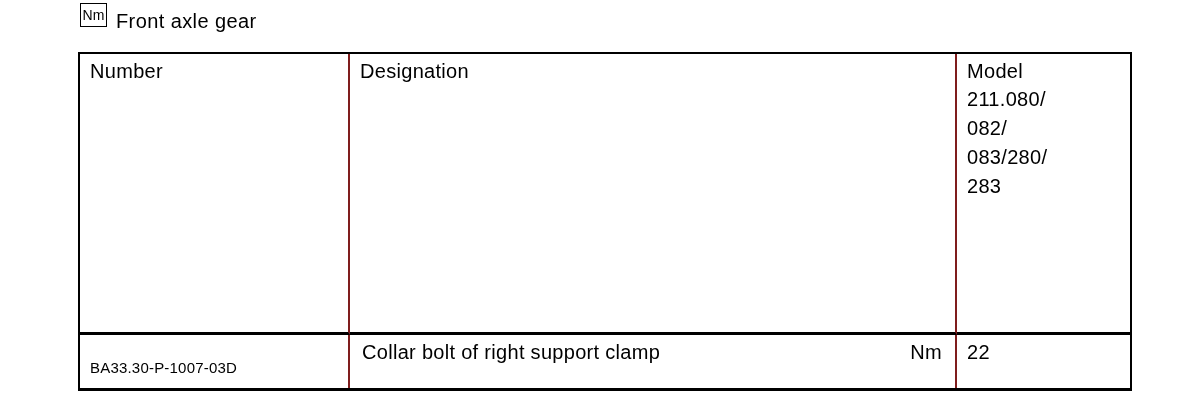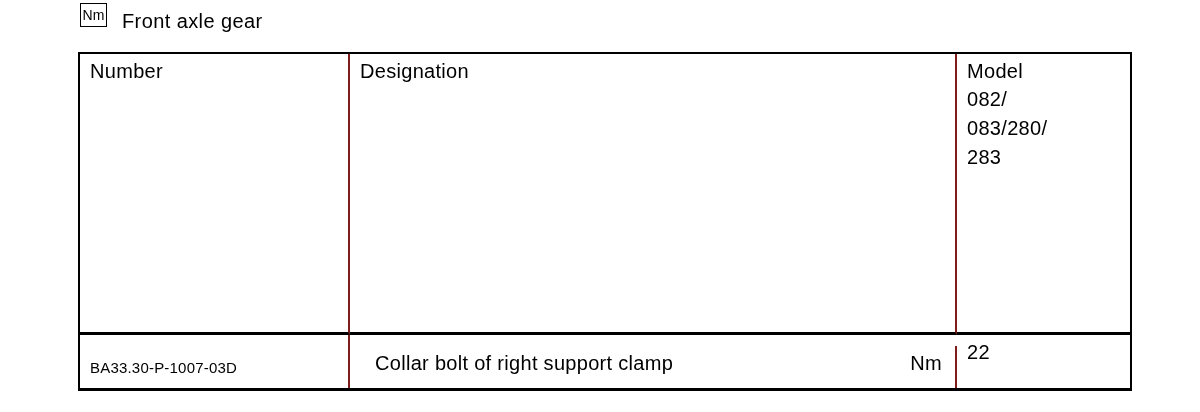--- a/index.html
+++ b/index.html
@@ -33,21 +33,21 @@
     align-items: center;
     justify-content: center;
     width: 27px;
     height: 24px;
     border: 1.5px solid #000;
     box-sizing: border-box;
     font-size: 14px;
     line-height: 14px;
   }
   .doc-title {
-    margin-left: 15px;
+    margin-left: 9px;
     margin-top: 6px;
     font-size: 20px;
     line-height: 24px;
     letter-spacing: 0.4px;
     white-space: nowrap;
   }
 
   
   .doc-table {
     position: absolute;
@@ -81,23 +81,22 @@
 
   .number-cell-data {
     font-size: 15px;
     padding-top: 21px;
     letter-spacing: 0.2px;
   }
   .designation-cell-data {
     display: flex;
     justify-content: space-between;
     align-items: flex-start;
-    padding-left: 25px;
+    padding-left: 12px;
     padding-right: 13px;
-    margin-top: 11px;
   }
   .unit-label { white-space: nowrap; margin-left: 12px; }
 </style>
 </head>
 <body>
 
 <div class="page">
 
   <div class="doc-header">
     <span class="nm-badge">Nm</span>
@@ -105,20 +104,21 @@
   </div>
 
   <div class="doc-table">
 
     <div class="cell head-row">Number</div>
 
     <div class="cell head-row">Designation</div>
 
     <div class="cell head-row last-col model-cell">
       <div>Model</div>
+      <div>211.080/</div>
       <div>082/</div>
       <div>083/280/</div>
       <div>283</div>
     </div>
 
     <div class="cell number-cell-data">BA33.30-P-1007-03D</div>
 
     <div class="cell designation-cell-data">
       <span>Collar bolt of right support clamp</span>
       <span class="unit-label">Nm</span>

